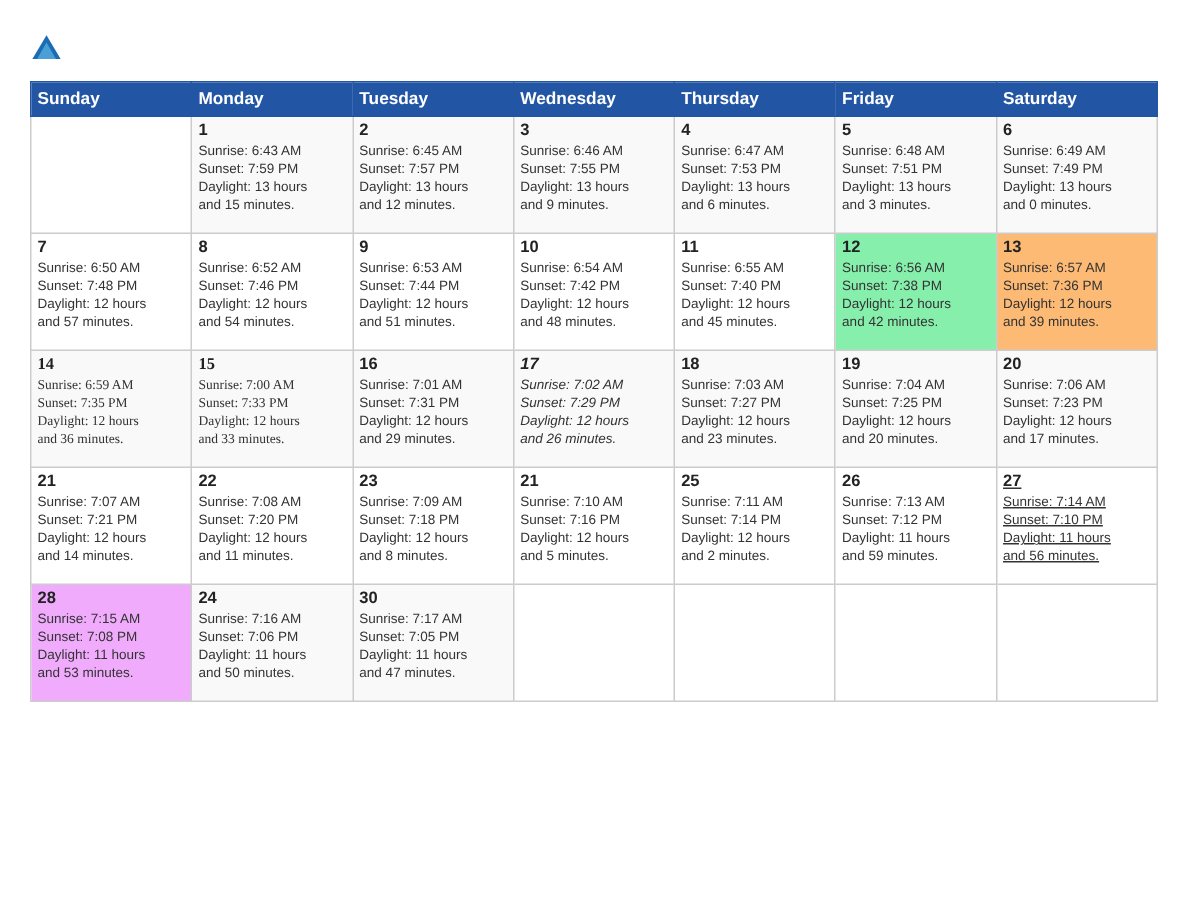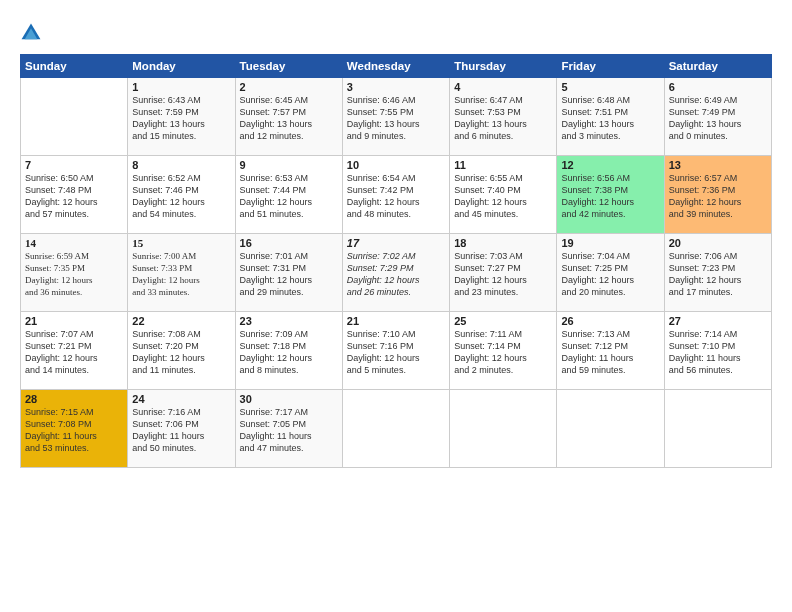--- a/index.html
+++ b/index.html
@@ -244,27 +244,27 @@
             <div class="day-info">Sunrise: 7:10 AM<br>Sunset: 7:16 PM<br>Daylight: 12 hours<br>and 5 minutes.</div>
           </td>
           <td style="background: rgb(255, 255, 255);">
             <span class="day-num">25</span>
             <div class="day-info">Sunrise: 7:11 AM<br>Sunset: 7:14 PM<br>Daylight: 12 hours<br>and 2 minutes.</div>
           </td>
           <td style="background: rgb(255, 255, 255); margin-left: 48px;">
             <span class="day-num">26</span>
             <div class="day-info">Sunrise: 7:13 AM<br>Sunset: 7:12 PM<br>Daylight: 11 hours<br>and 59 minutes.</div>
           </td>
-          <td style="background: rgb(255, 255, 255);">
+          <td style="background: rgb(255, 255, 255); text-decoration: underline;">
             <span class="day-num">27</span>
             <div class="day-info">Sunrise: 7:14 AM<br>Sunset: 7:10 PM<br>Daylight: 11 hours<br>and 56 minutes.</div>
           </td>
         </tr>
         <tr>
-          <td style="background: #eab308;">
+          <td style="background: #f0abfc;">
             <span class="day-num">28</span>
             <div class="day-info">Sunrise: 7:15 AM<br>Sunset: 7:08 PM<br>Daylight: 11 hours<br>and 53 minutes.</div>
           </td>
           <td style="background: rgb(249, 249, 249);">
             <span class="day-num">24</span>
             <div class="day-info">Sunrise: 7:16 AM<br>Sunset: 7:06 PM<br>Daylight: 11 hours<br>and 50 minutes.</div>
           </td>
           <td style="background: rgb(249, 249, 249);">
             <span class="day-num">30</span>
             <div class="day-info">Sunrise: 7:17 AM<br>Sunset: 7:05 PM<br>Daylight: 11 hours<br>and 47 minutes.</div>

